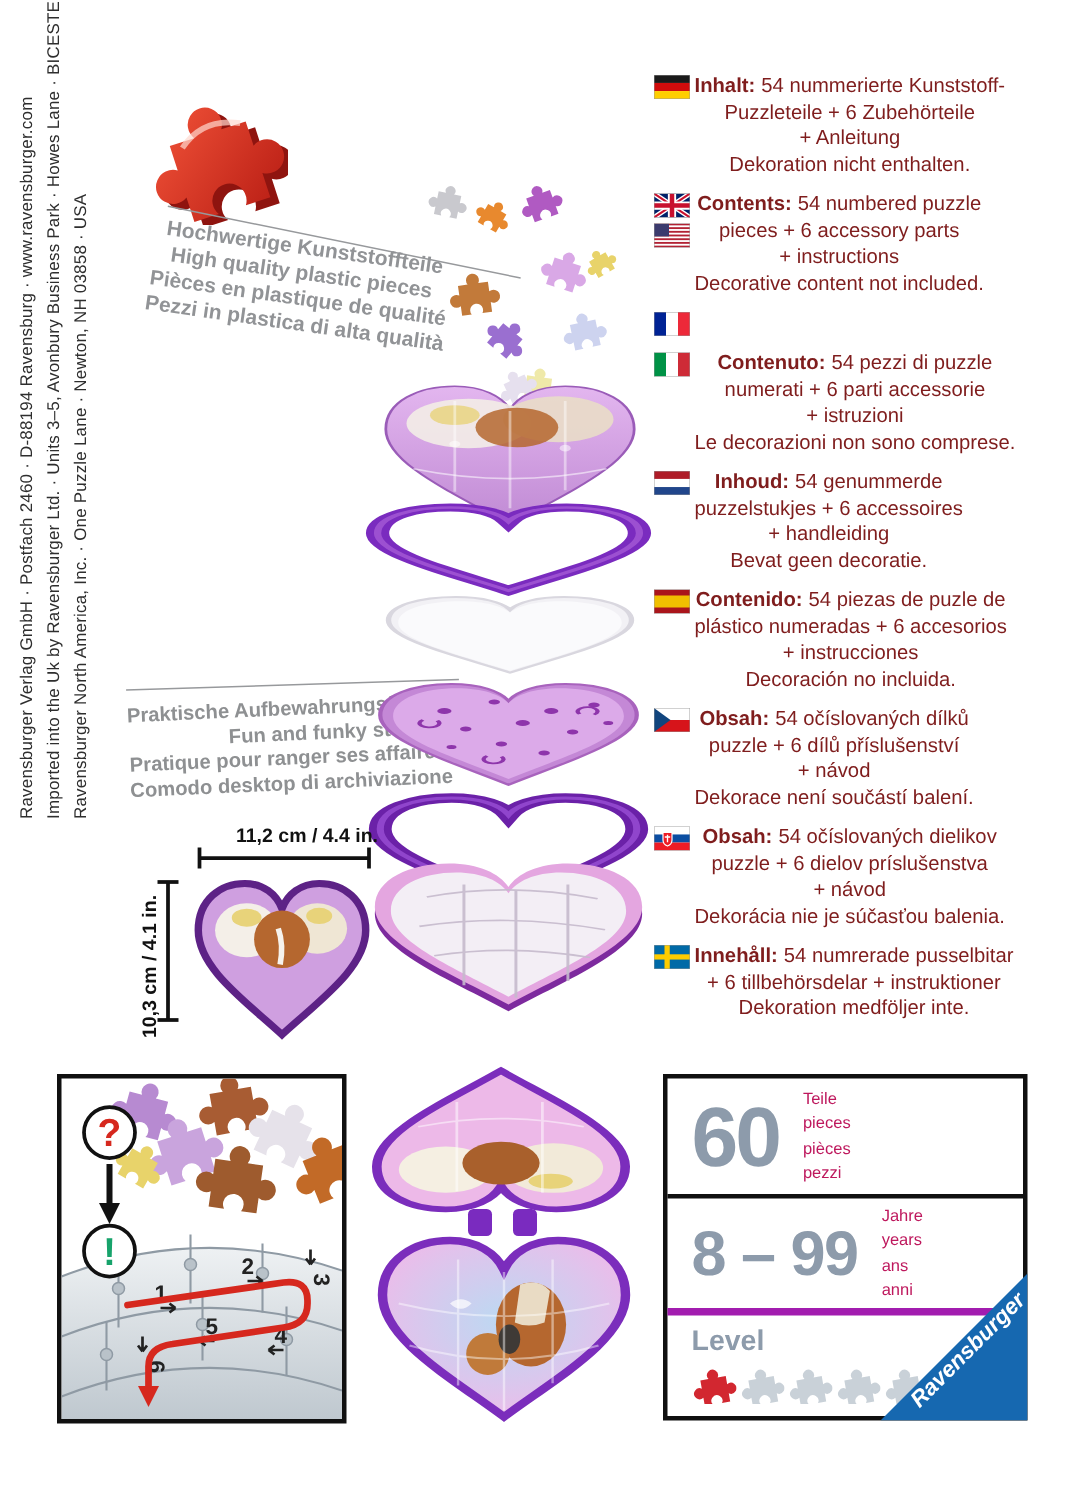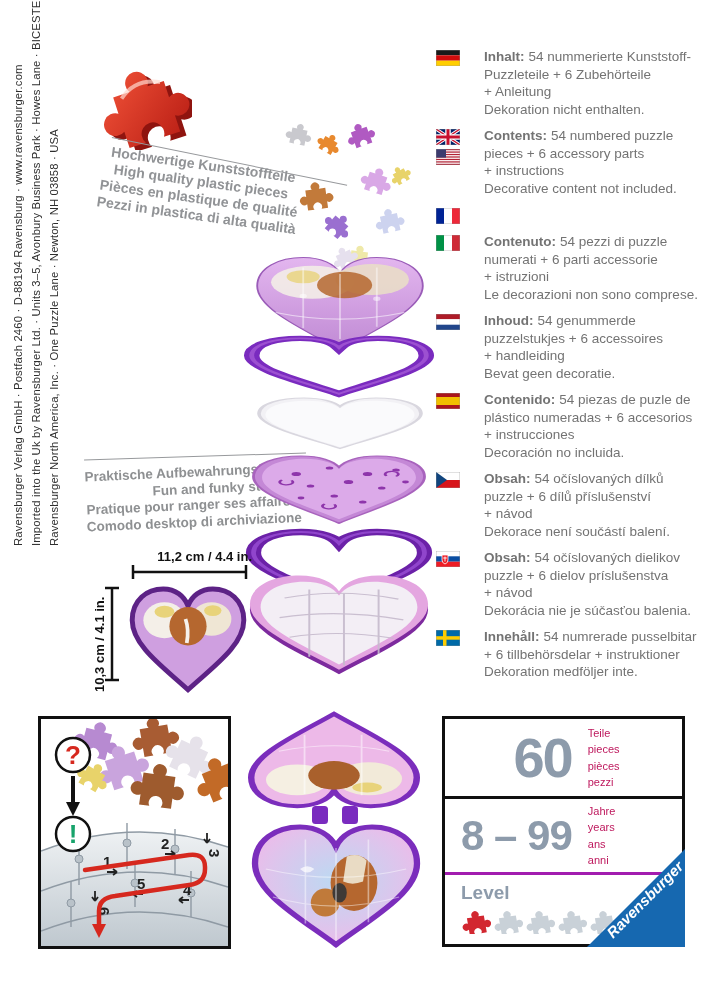--- a/index.html
+++ b/index.html
@@ -20,29 +20,29 @@
   #storage-line{left:84px;top:456px;width:222px;transform:rotate(-1.8deg);}
   
   #dim-w{position:absolute;left:118px;top:549px;width:134px;text-align:right;
        font-size:13px;font-weight:bold;color:#111;}
   #dim-h{position:absolute;left:92px;top:692px;transform:rotate(-90deg);transform-origin:0 0;
        white-space:nowrap;font-size:13px;font-weight:bold;color:#111;}
   
   #contents-col{position:absolute;left:436px;top:48px;width:291px;}
   .cblock{display:flex;margin-bottom:9px;}
   .flags{width:27px;flex-shrink:0;padding-top:2px;display:flex;flex-direction:column;gap:4px;}
-  .ctext{margin-left:21px;font-size:13.5px;line-height:17.5px;color:#737373;}
+  .ctext{margin-left:0;font-size:13.5px;line-height:17.5px;color:#7f1d1d;text-align:center;}
   .ctext b{margin-right:4px;}
   
   #info-panel{position:absolute;left:442px;top:716px;width:243px;height:231px;
        border:3px solid #101010;box-sizing:border-box;background:#fff;}
   .irow{display:flex;align-items:center;box-sizing:border-box;padding:4px 10px 4px 16px;}
-  #row-pieces{height:77px;justify-content:center;}
+  #row-pieces{height:77px;}
   #row-age{height:76px;border-top:3px solid #101010;align-items:center;}
-  #row-level{height:72px;border-top:3px solid #a21caf;display:block;padding:7px 10px 0 16px;}
+  #row-level{height:72px;border-top:5px solid #a21caf;display:block;padding:7px 10px 0 16px;}
   .bignum{font-weight:bold;color:#8d9bab;}
   #pieces-num{font-size:56px;letter-spacing:-2px;}
   #age-num{font-size:42px;letter-spacing:-1px;white-space:nowrap;}
   .numlabels{margin-left:16px;font-size:11px;font-weight:normal;color:#be185d;line-height:16.5px;}
   #level-label{font-size:19px;font-weight:bold;color:#8d9bab;}
   #level-icons{display:flex;gap:2px;margin-top:3px;}
   
   #assembly-box{position:absolute;left:38px;top:716px;width:193px;height:233px;
        border:3px solid #101010;box-sizing:border-box;overflow:hidden;background:#fff;}
   .abs{position:absolute;}

